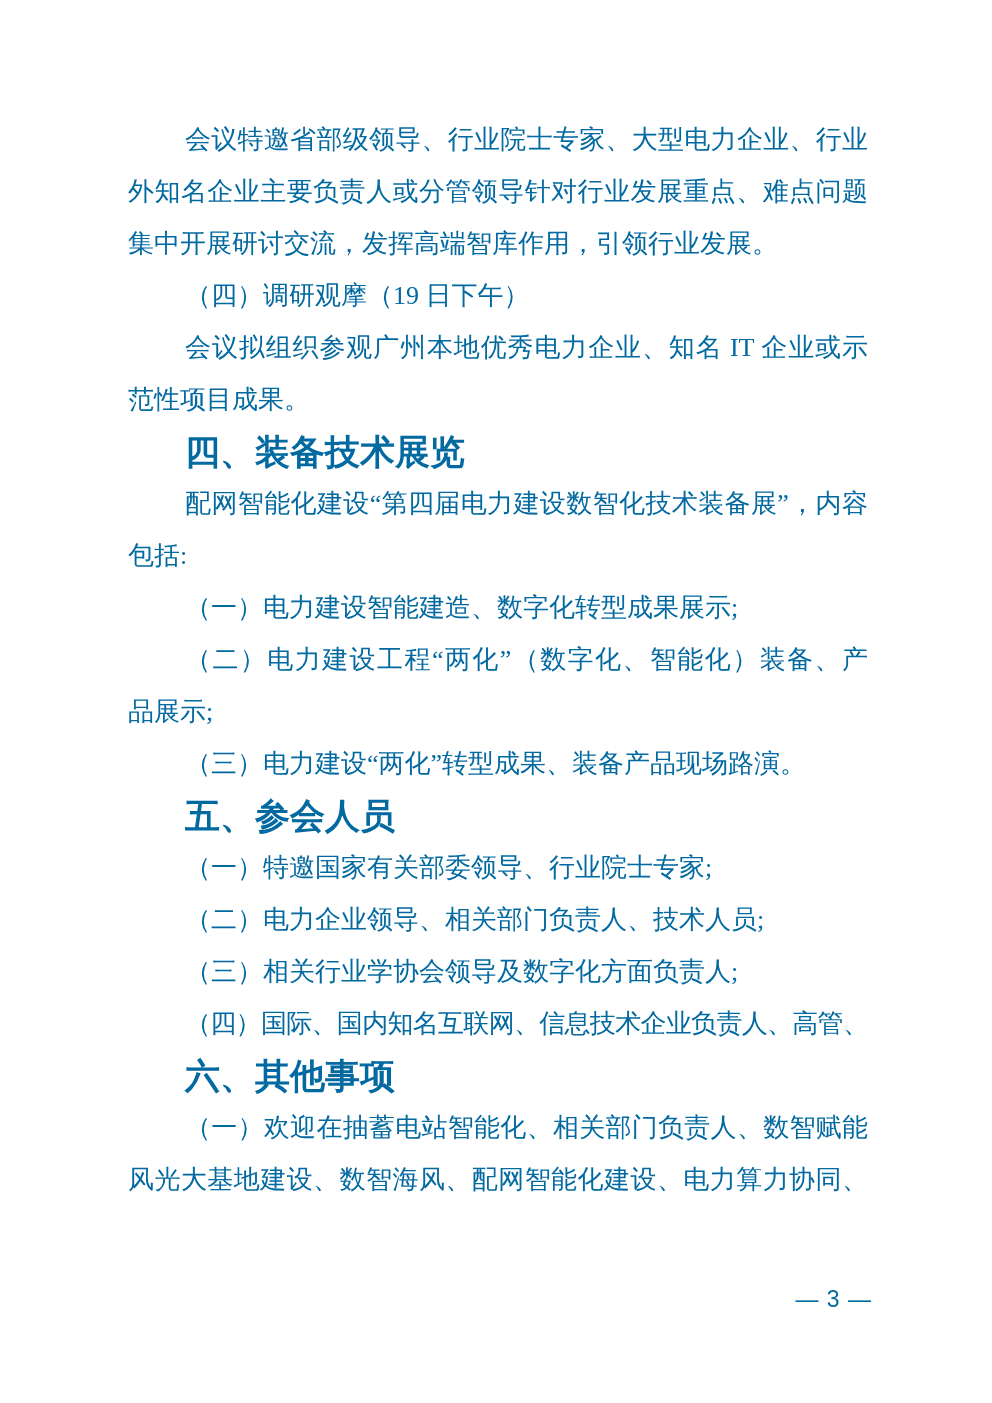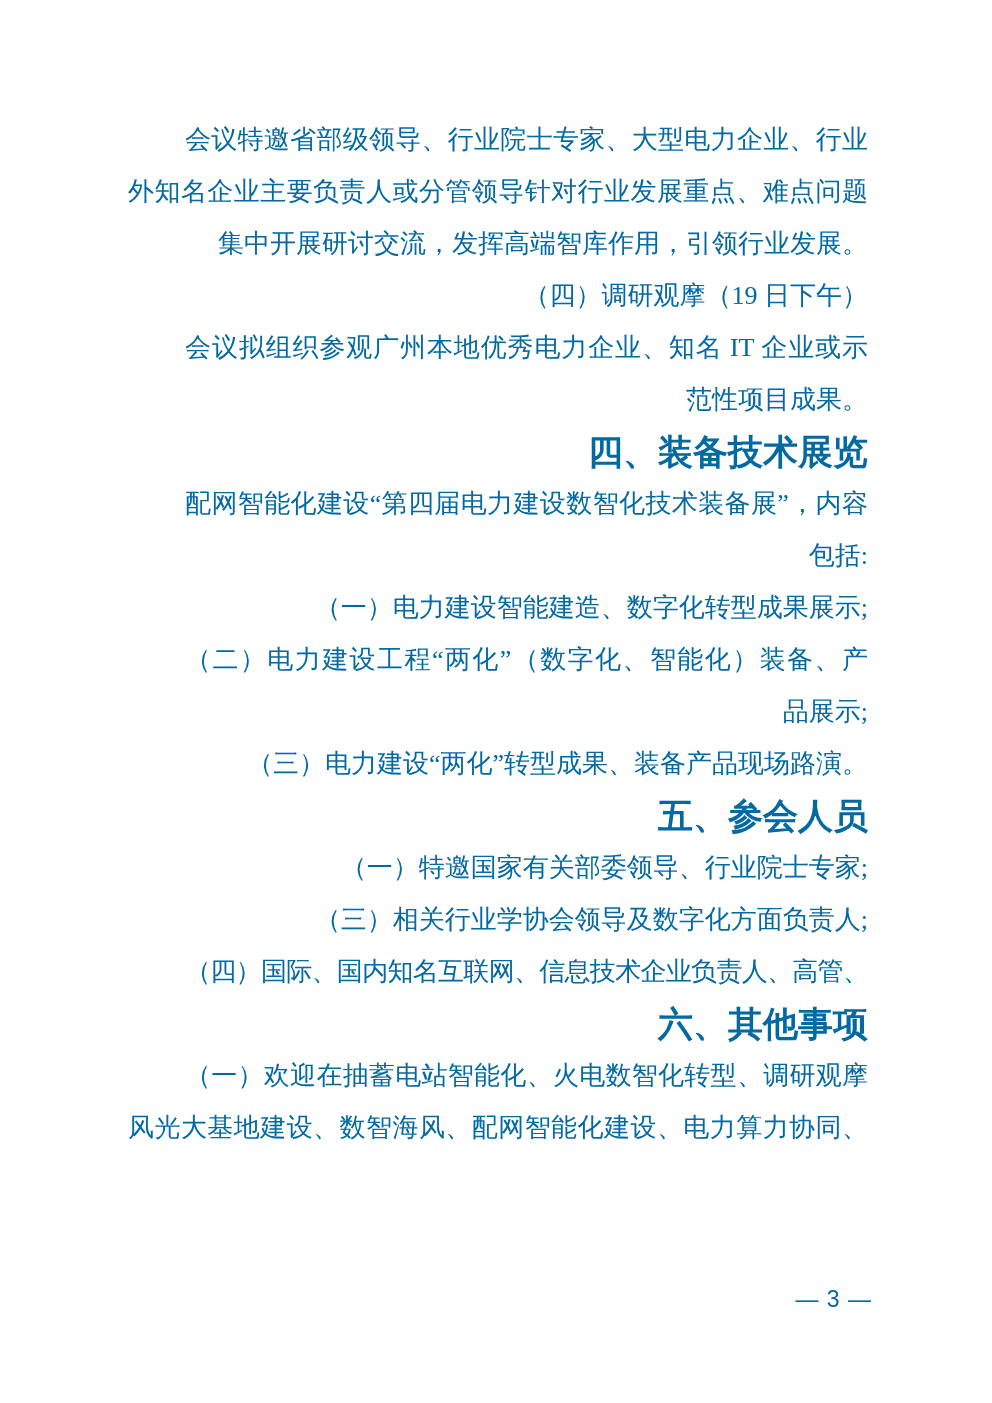--- a/index.html
+++ b/index.html
@@ -20,21 +20,21 @@
     position: absolute;
     left: 128px;
     top: 114px;
     width: 740px;
   }
   .ln {
     height: 52px;
     line-height: 52px;
     font-size: 26px;
     letter-spacing: 0px;
-    text-align: right;
+    text-align: left;
     white-space: normal;
   }
   .ind {
     padding-left: 57px;
   }
   
   .jf {
     text-align: justify;
     text-align-last: justify;
     text-justify: inter-character;
@@ -74,21 +74,22 @@
     <div class="ln">范性项目成果。</div>
     <div class="ln ind hd">四、装备技术展览</div>
     <div class="ln ind jf">配网智能化建设“第四届电力建设数智化技术装备展”，内容</div>
     <div class="ln">包括:</div>
     <div class="ln ind">（一）电力建设智能建造、数字化转型成果展示;</div>
     <div class="ln ind jf">（二）电力建设工程“两化”（数字化、智能化）装备、产</div>
     <div class="ln">品展示;</div>
     <div class="ln ind">（三）电力建设“两化”转型成果、装备产品现场路演。</div>
     <div class="ln ind hd">五、参会人员</div>
     <div class="ln ind">（一）特邀国家有关部委领导、行业院士专家;</div>
+    <div class="ln ind">（二）电力企业领导、相关部门负责人、技术人员;</div>
     <div class="ln ind">（三）相关行业学协会领导及数字化方面负责人;</div>
     <div class="ln ind jf tight">（四）国际、国内知名互联网、信息技术企业负责人、高管、</div>
     <div class="ln ind hd">六、其他事项</div>
-    <div class="ln ind jf">（一）欢迎在抽蓄电站智能化、火电数智化转型、调研观摩</div>
+    <div class="ln ind jf">（一）欢迎在抽蓄电站智能化、相关部门负责人、数智赋能</div>
     <div class="ln jf">风光大基地建设、数智海风、配网智能化建设、电力算力协同、</div>
   </div>
 
   <div class="page-number">— 3 —</div>
 </div>
 
 </body></html>

